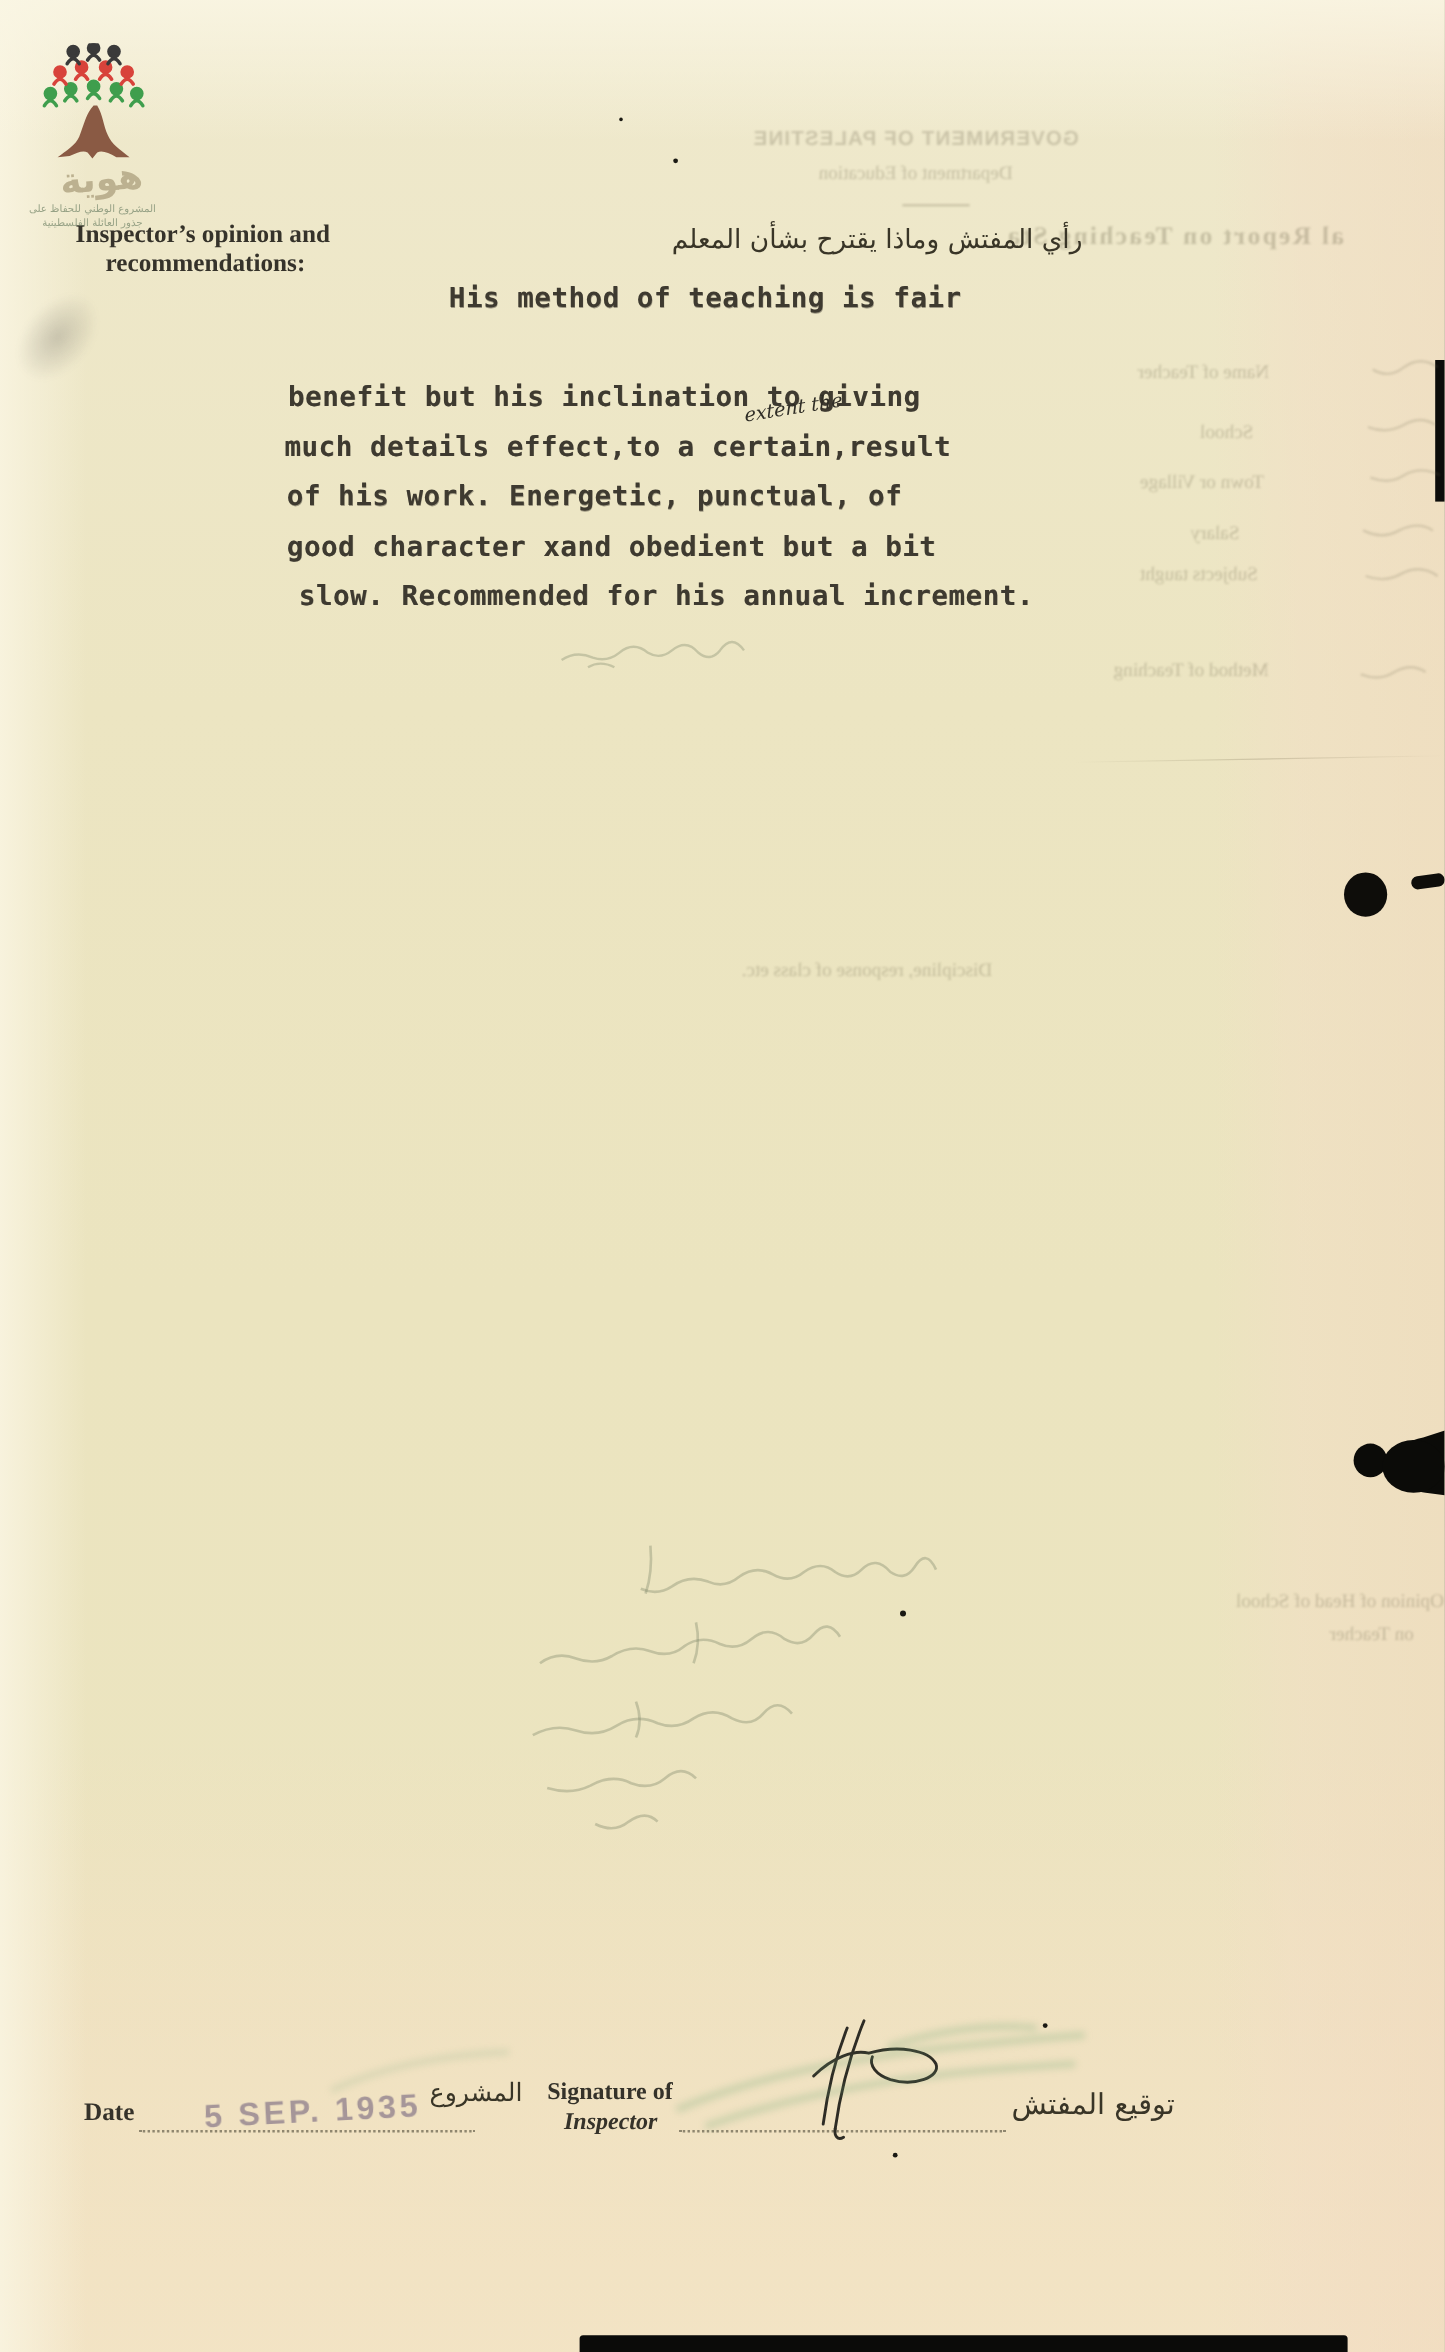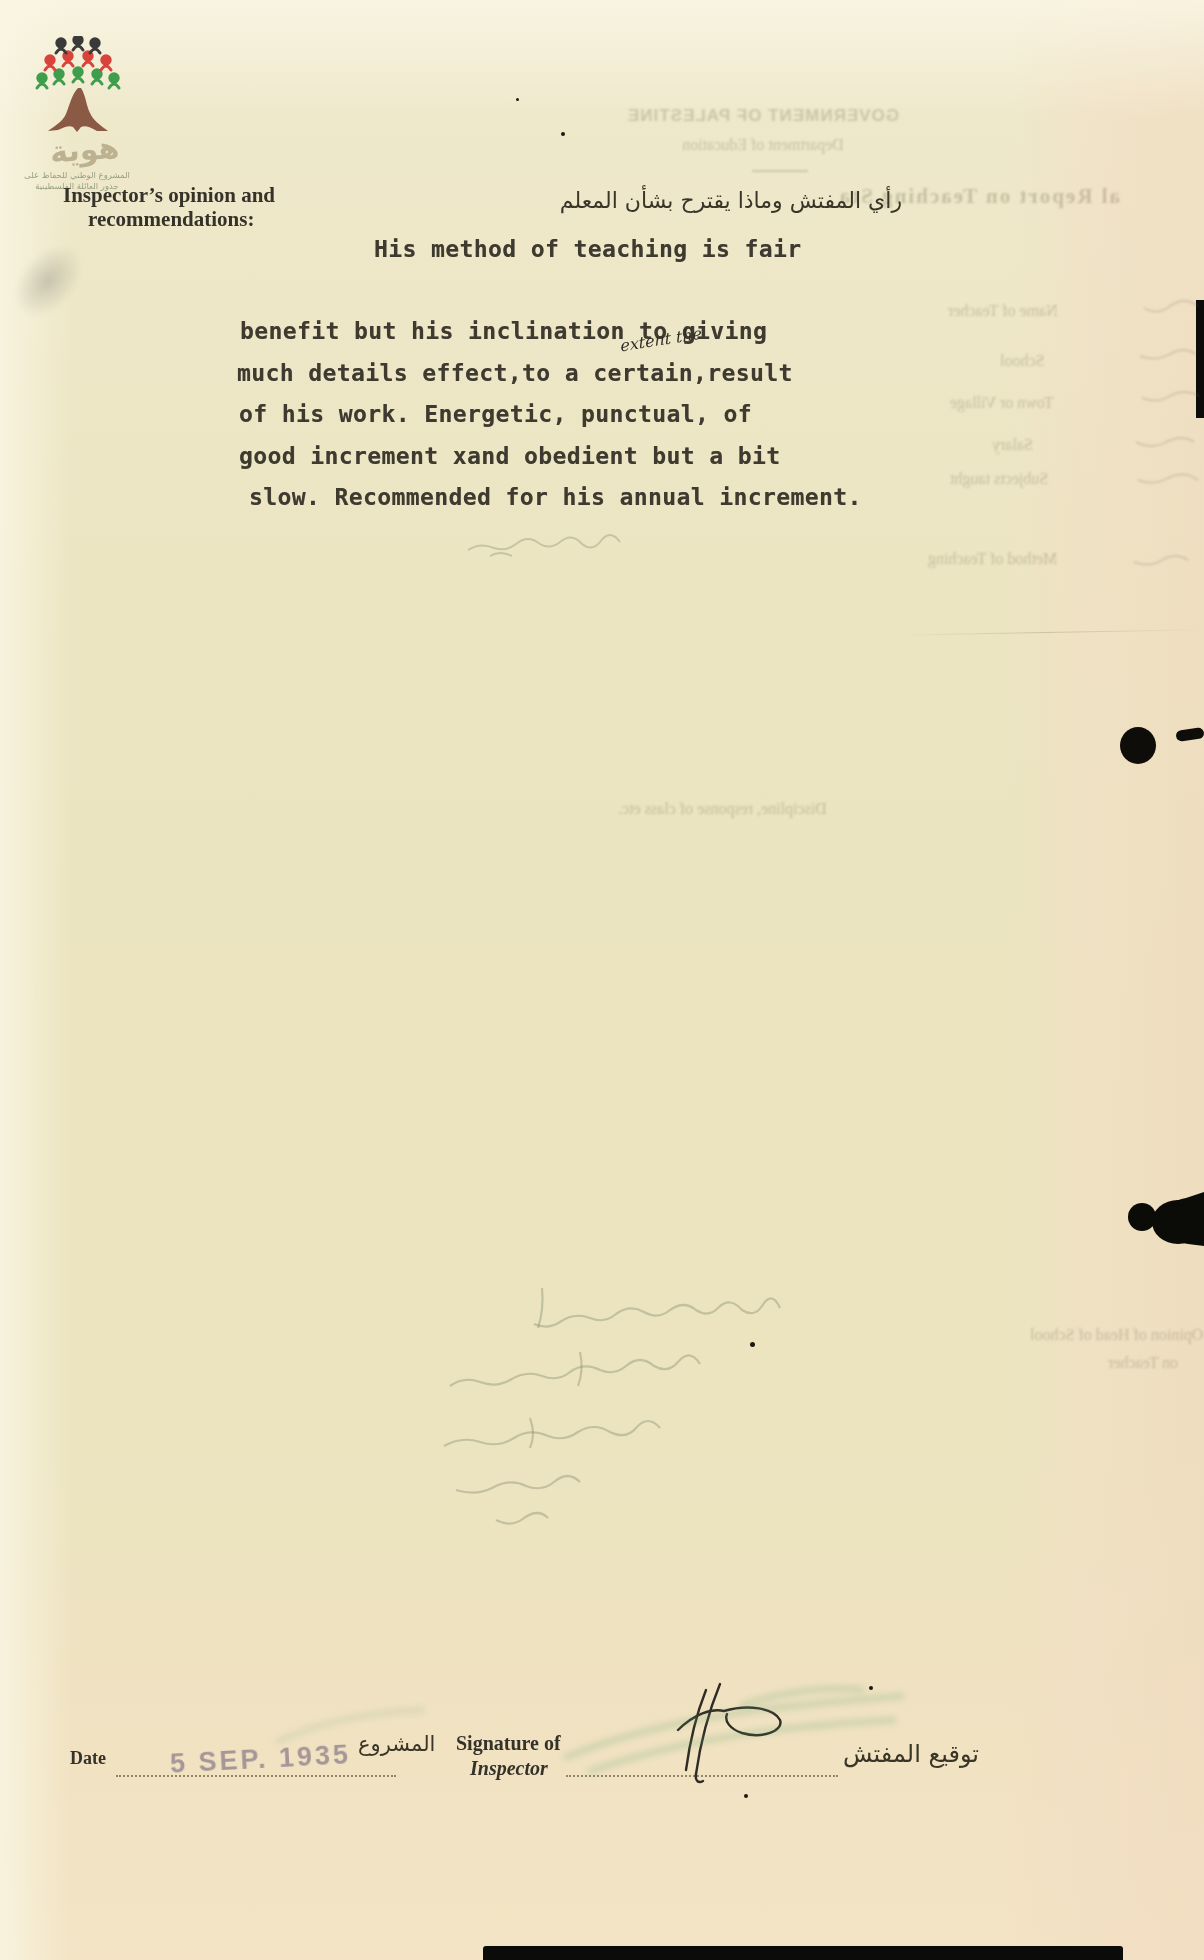--- a/index.html
+++ b/index.html
@@ -95,21 +95,21 @@
   <div class="abs mirror" style="left:560px;top:184px;width:560px;font-size:21px;font-weight:bold;letter-spacing:2px;">al Report on Teaching Sta</div>
 
   <div class="abs print" style="left:63px;top:183px;font-size:21px;">Inspector’s opinion and</div>
   <div class="abs print" style="left:88px;top:207px;font-size:21px;">recommendations:</div>
   <div class="abs ar" style="right:302px;top:188px;font-size:22px;">رأي المفتش وماذا يقترح بشأن المعلم</div>
 
   <div class="abs type" style="left:374px;top:236px;">His method of teaching is fair</div>
   <div class="abs type" style="left:240px;top:318px;">benefit but his inclination to giving</div>
   <div class="abs type" style="left:237px;top:360px;">much details effect,to a certain,result</div>
   <div class="abs type" style="left:239px;top:401px;">of his work. Energetic, punctual, of</div>
-  <div class="abs type" style="left:239px;top:443px;">good increment xand obedient but a bit</div>
+  <div class="abs type" style="left:239px;top:443px;">good character xand obedient but a bit</div>
   <div class="abs type" style="left:249px;top:484px;">slow. Recommended for his annual increment.</div>
 
   <div class="abs handwrite" style="left:620px;top:330px;">extent the</div>
 
   <div class="abs mirror" style="left:948px;top:302px;font-size:16px;">Name of Teacher</div>
   <div class="abs mirror" style="left:1000px;top:352px;font-size:16px;">School</div>
   <div class="abs mirror" style="left:950px;top:394px;font-size:16px;">Town or Village</div>
   <div class="abs mirror" style="left:992px;top:436px;font-size:16px;">Salary</div>
   <div class="abs mirror" style="left:950px;top:470px;font-size:16px;">Subjects taught</div>
   <div class="abs mirror" style="left:928px;top:550px;font-size:16px;">Method of Teaching</div>
@@ -165,21 +165,21 @@
     <g stroke="rgba(110,104,78,.20)" stroke-width="2" fill="none" filter="blur(1px)">
       <path d="M80,14 q-14,-10 -28,0 q-12,10 -26,2"></path>
       <path d="M78,62 q-12,-8 -26,0 q-14,8 -30,2"></path>
       <path d="M82,104 q-16,-8 -30,0 q-12,8 -28,2"></path>
       <path d="M76,150 q-12,-8 -28,0 q-14,8 -30,0"></path>
       <path d="M80,188 q-14,-10 -30,-2 q-14,8 -30,2"></path>
       <path d="M70,268 q-12,-8 -26,0 q-12,8 -28,2"></path>
     </g>
   </svg>
 
-  <div class="abs print" style="left:70px;top:1748px;font-size:18px;">Date</div>
+  <div class="abs print" style="left:70px;top:1748px;font-size:21px;">Date</div>
   <div class="abs dotline" style="left:116px;top:1775px;width:280px;"></div>
   <div class="abs stamp" style="left:170px;top:1744px;">5 SEP. 1935</div>
   <div class="abs ar" style="left:358px;top:1732px;font-size:21px;">المشروع</div>
 
   <div class="abs print" style="left:456px;top:1732px;font-size:20px;">Signature of</div>
   <div class="abs print" style="left:470px;top:1757px;font-size:20px;font-style:italic;">Inspector</div>
   <div class="abs dotline" style="left:566px;top:1775px;width:272px;"></div>
   <div class="abs ar" style="left:843px;top:1740px;font-size:24px;">توقيع المفتش</div>
 
   <svg class="abs" style="left:640px;top:1678px;" width="170" height="120">

